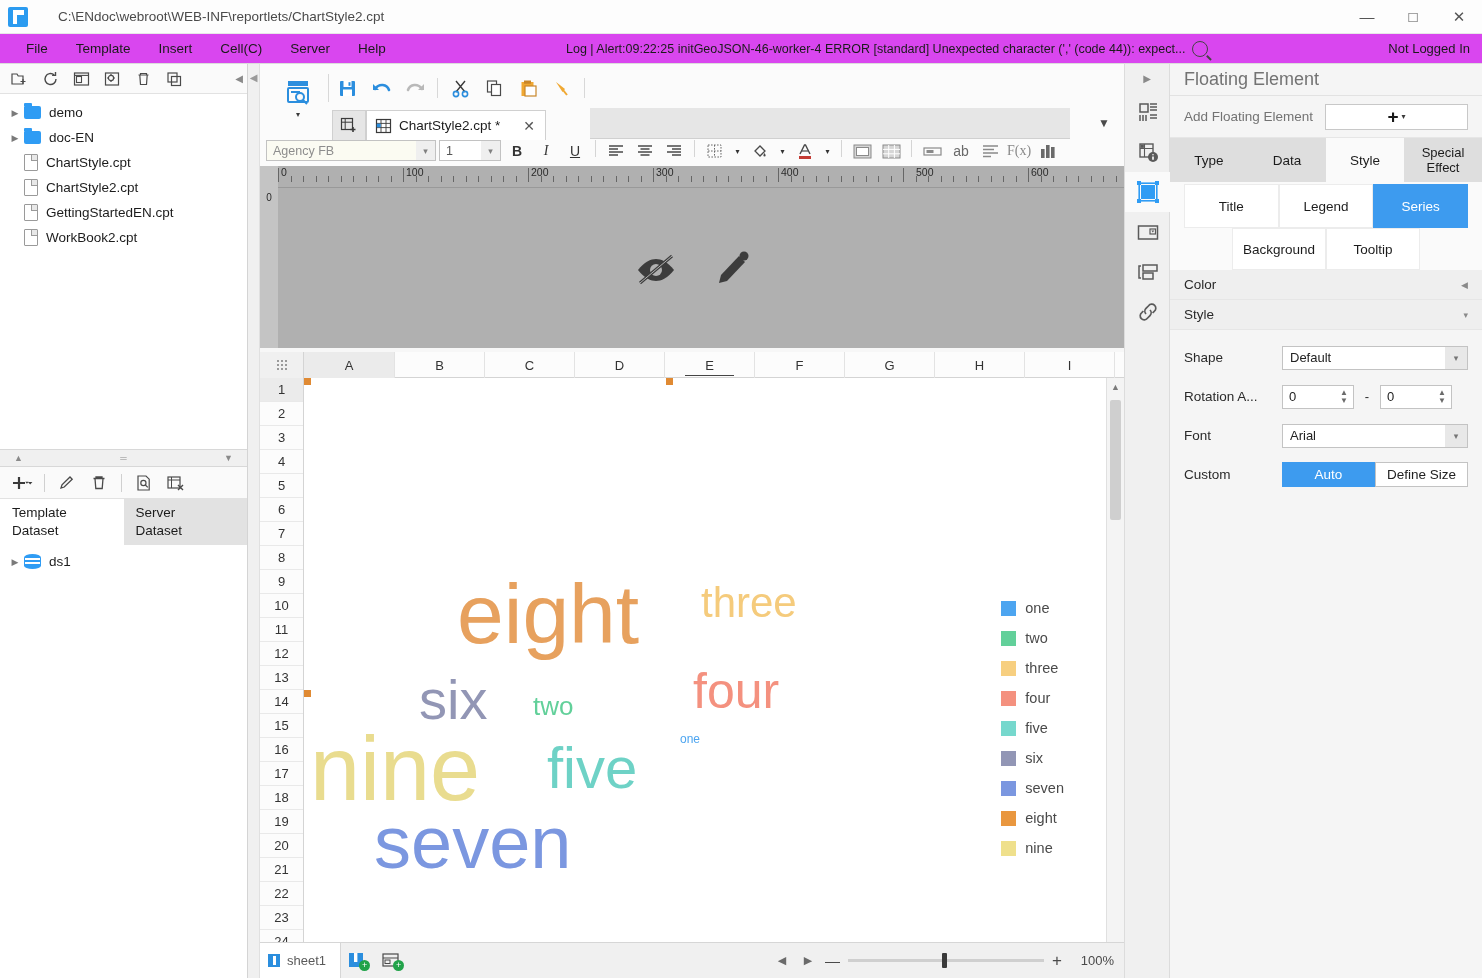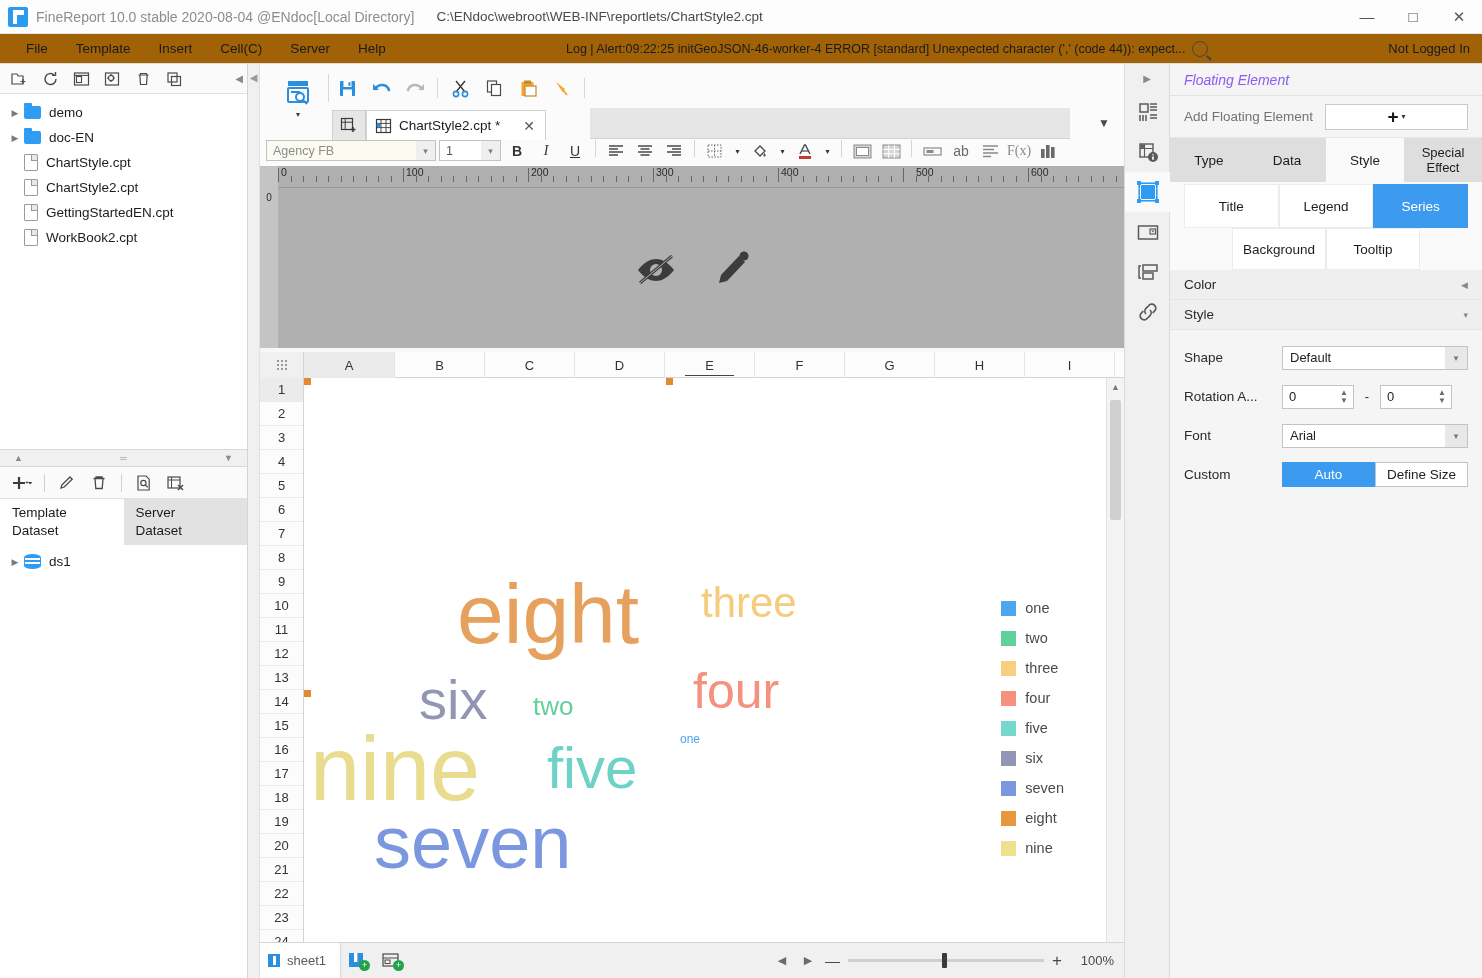--- a/index.html
+++ b/index.html
@@ -36,21 +36,21 @@
   .tb-path { color: #4a4a4a; font-size: 13.5px; margin-left: 22px; white-space: nowrap; }
   .tb-spacer { flex: 1; }
   .winbtn {
     width: 46px; height: 33px; display: flex; align-items: center; justify-content: center;
     color: #555; font-size: 15px;
   }
 
   
   .menubar {
     position: absolute; top: 34px; left: 0; width: 1482px; height: 30px;
-    background: #a16207; border-bottom: 1px solid #dcdcdc;
+    background: #d946ef; border-bottom: 1px solid #dcdcdc;
     display: flex; align-items: center;
   }
   .menu-item {
     padding: 0 14px; height: 29px; line-height: 29px; font-size: 13.5px; color: #1b1b1b;
     white-space: nowrap;
   }
   .menu-left { display: flex; margin-left: 12px; }
   .logbar {
     position: absolute; left: 566px; top: 0; height: 29px; display: flex; align-items: center;
     font-size: 12.5px; color: #1b1b1b; white-space: nowrap;
@@ -226,21 +226,21 @@
   .zlabel { font-size:13px; color:#4a4a4a; width:44px; text-align:right; }
 
   
   .rail { position:absolute; top:64px; left:1124px; width:46px; height:914px; background:#f0f0f0; border-left:1px solid #dcdcdc; border-right:1px solid #dcdcdc; }
   .rail-top { height:28px; display:flex; align-items:center; justify-content:center; color:#8a8a8a; font-size:10px; }
   .rail-ico { width:46px; height:40px; display:flex; align-items:center; justify-content:center; color:#5a5a5a; }
   .rail-ico.active { background:#fafafa; color:#2f9cf4; }
 
   
   .rightpanel { position:absolute; top:64px; left:1170px; width:312px; height:914px; background:#f5f5f5; }
-  .rp-header { height:32px; display:flex; align-items:center; padding-left:14px; font-size:14px; color:#8b5cf6; border-bottom:1px solid #e2e2e2; background:#f5f5f5;font-style:italic;}
+  .rp-header { height:32px; display:flex; align-items:center; padding-left:14px; font-size:18px; color:#737373; border-bottom:1px solid #e2e2e2; background:#f5f5f5;}
   .rp-addrow { height:42px; display:flex; align-items:center; padding:0 14px; gap:12px; border-bottom:1px solid #e6e6e6;}
   .rp-addlabel { font-size:13.5px; color:#737373; }
   .rp-addbtn { flex:1; height:26px; background:#fff; border:1px solid #c8c8c8; display:flex; align-items:center; justify-content:center; gap:3px; }
   .plusbig { font-size:19px; color:#1a1a1a; line-height:1; font-weight:bold;}
   .caret { font-size:8px; color:#3a3a3a; }
 
   .tabs1 { display:flex; height:44px; background:#dedede; }
   .t1 { flex:1; display:flex; align-items:center; justify-content:center; font-size:13.5px; color:#1c1c1c; text-align:center; line-height:15px; }
   .t1.active { background:#fafafa; }
   .t1.two-line { font-size:13px; }
@@ -270,21 +270,20 @@
 
   svg { display:block; }
 </style>
 </head>
 <body>
 
 <div id="app">
 
   <div class="titlebar">
     <div class="tb-logo"></div>
-    <div class="tb-title">FineReport 10.0 stable 2020-08-04 @ENdoc[Local Directory]</div>
     <div class="tb-path">C:\ENdoc\webroot\WEB-INF\reportlets/ChartStyle2.cpt</div>
     <div class="tb-spacer"></div>
     <div class="winbtn">—</div>
     <div class="winbtn">□</div>
     <div class="winbtn close">✕</div>
   </div>
 
   <div class="menubar">
     <div class="menu-left">
       <div class="menu-item">File</div>

